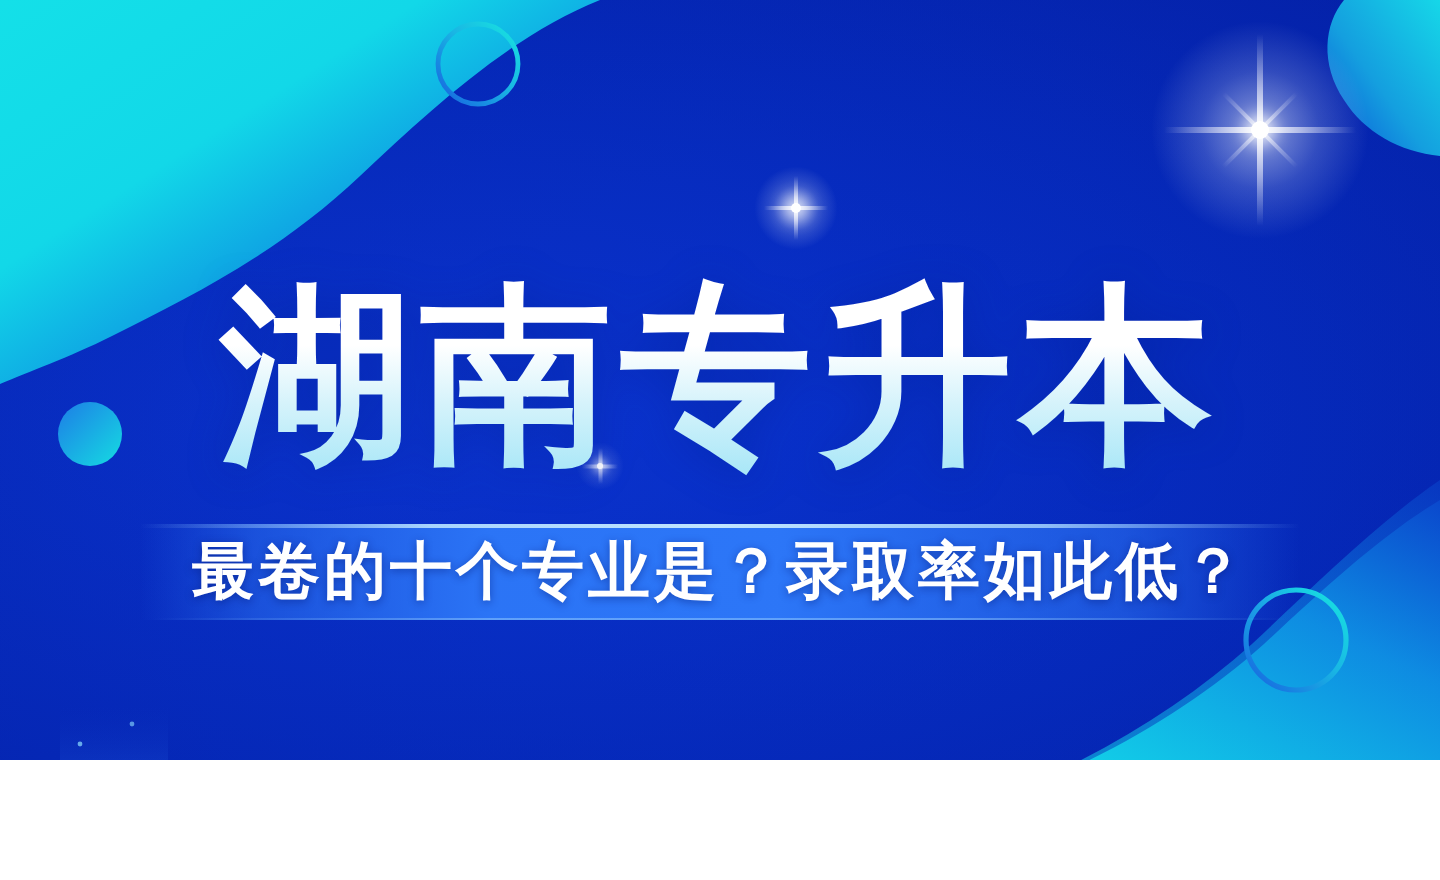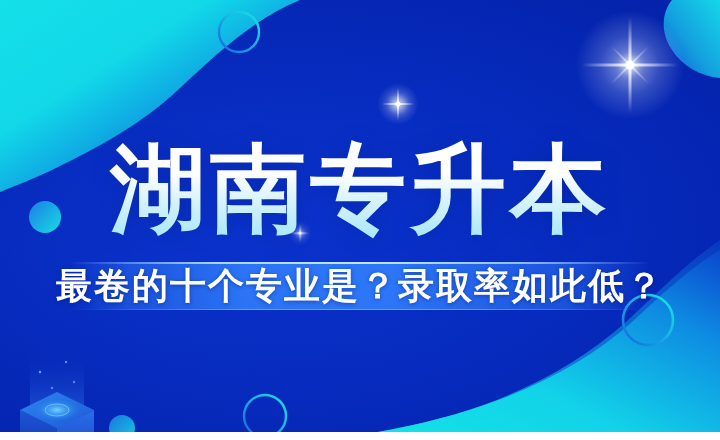--- a/index.html
+++ b/index.html
@@ -3,21 +3,21 @@
 <meta charset="utf-8">
 <style>
   html, body {
     margin: 0;
     padding: 0;
     background: #ffffff;
   }
   #banner {
     position: relative;
     width: 720px;
-    height: 432px;
+    height: 380px;
     overflow: hidden;
     background: #0529bc;
     font-family: "Liberation Sans", "DejaVu Sans", sans-serif;
     user-select: none;
   }
 
   
   .bg-base {
     position: absolute;
     inset: 0;
@@ -141,21 +141,21 @@
     left: 6px; right: 6px; bottom: 0;
     height: 1px;
     background: linear-gradient(to right,
       rgba(150,205,255,0) 0%,
       rgba(160,215,255,0.45) 30%,
       rgba(160,215,255,0.45) 70%,
       rgba(150,205,255,0) 100%);
   }
   .subtitle-text {
     position: relative;
-    font-size: 36px;
+    font-size: 31px;
     line-height: 30px;
     font-weight: bold;
     color: #ffffff;
     letter-spacing: 2px;
     white-space: nowrap;
     text-shadow: 0 1px 4px rgba(0,20,110,0.45);
   }
 </style>
 </head>
 <body>

